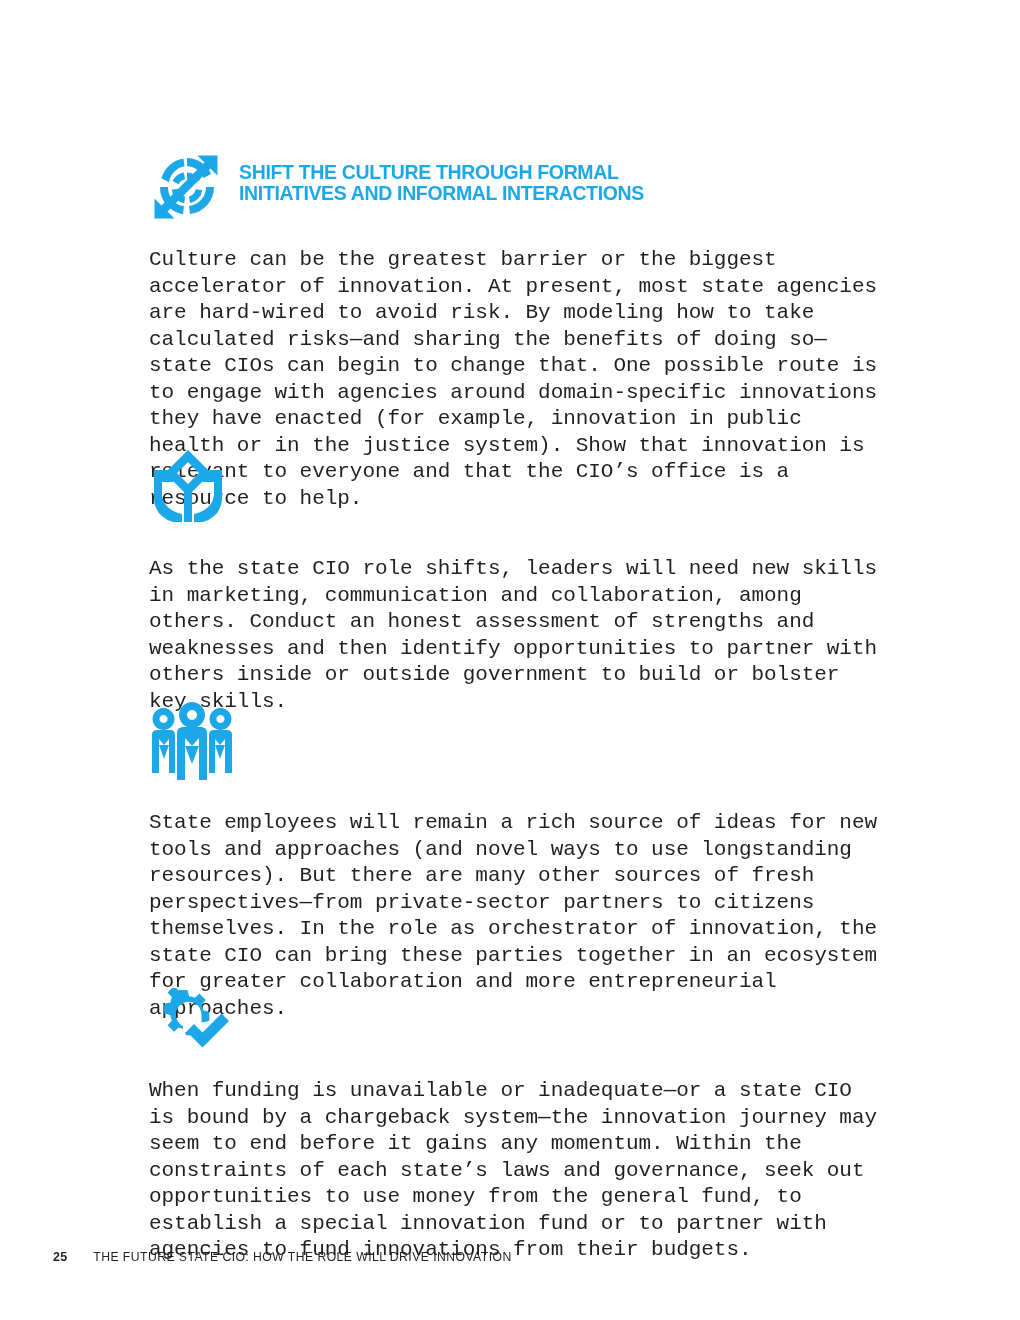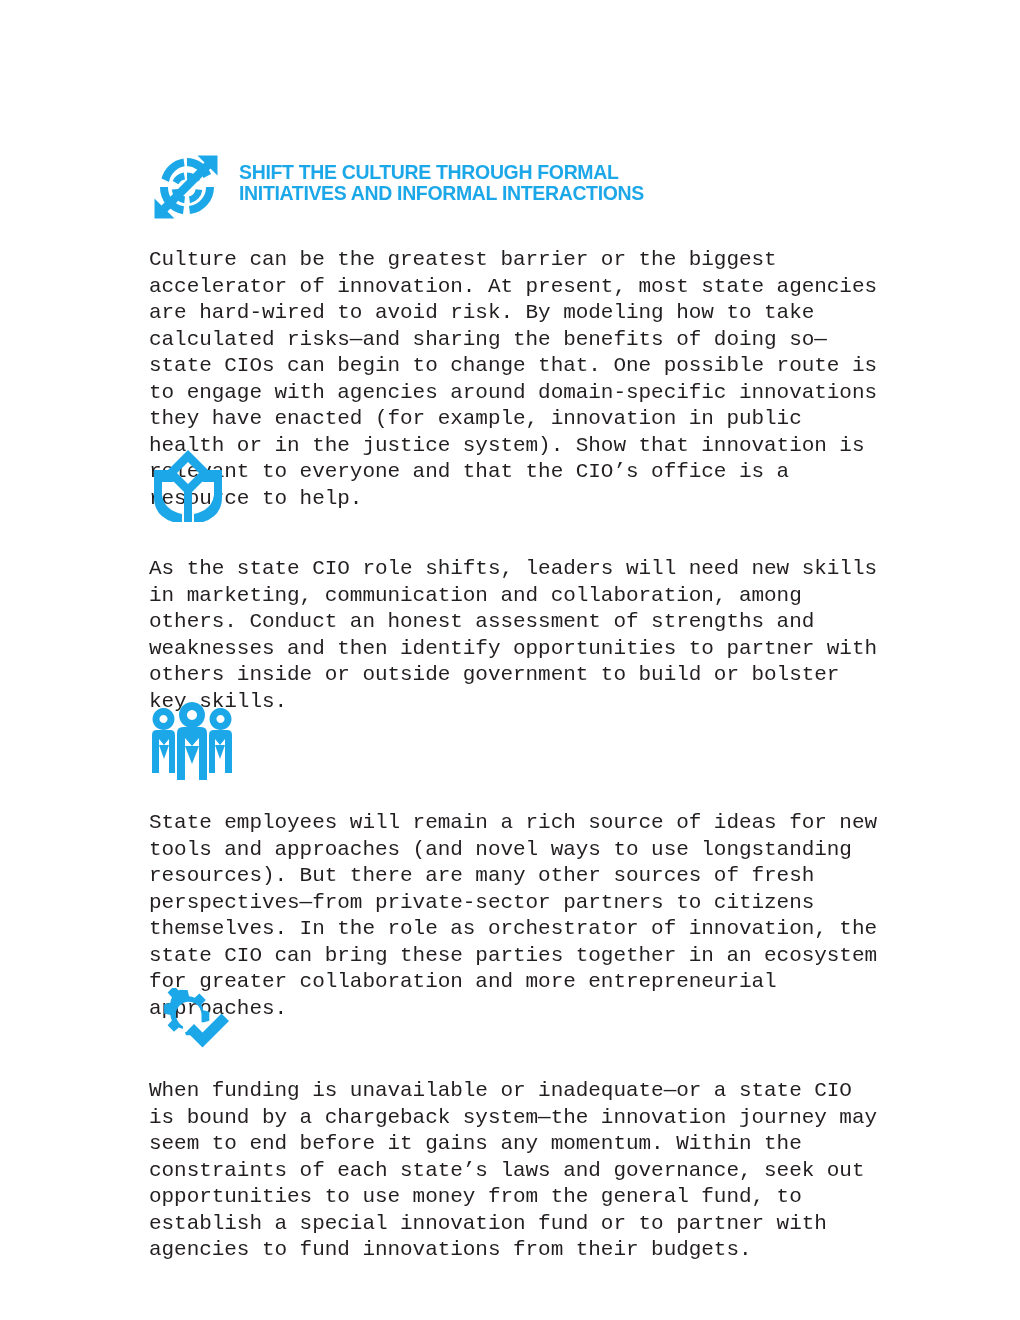--- a/index.html
+++ b/index.html
@@ -212,14 +212,18 @@
             <path d="M34 33.5 l10.5 0 0 10.5 -10.5 0 z" fill="#ffffff"></path>
 
             <path d="M37.5 43.5 l7.5 -7.5 8.5 8.5 19 -19 7.5 7.5 -26.5 26.5 z"></path>
           </g>
         </svg>
       </div>
     </div>
     <p class="body-text">When funding is unavailable or inadequate—or a state CIO is bound by a chargeback system—the innovation journey may seem to end before it gains any momentum. Within the constraints of each state’s laws and governance, seek out opportunities to use money from the general fund, to establish a special innovation fund or to partner with agencies to fund innovations from their budgets.</p>
   </div>
 
+  <div class="footer">
+    <span class="footer-page-number">25</span>
+    <span class="footer-title">THE FUTURE STATE CIO: HOW THE ROLE WILL DRIVE INNOVATION</span>
+  </div>
 
 </div>
 
 </body></html>

